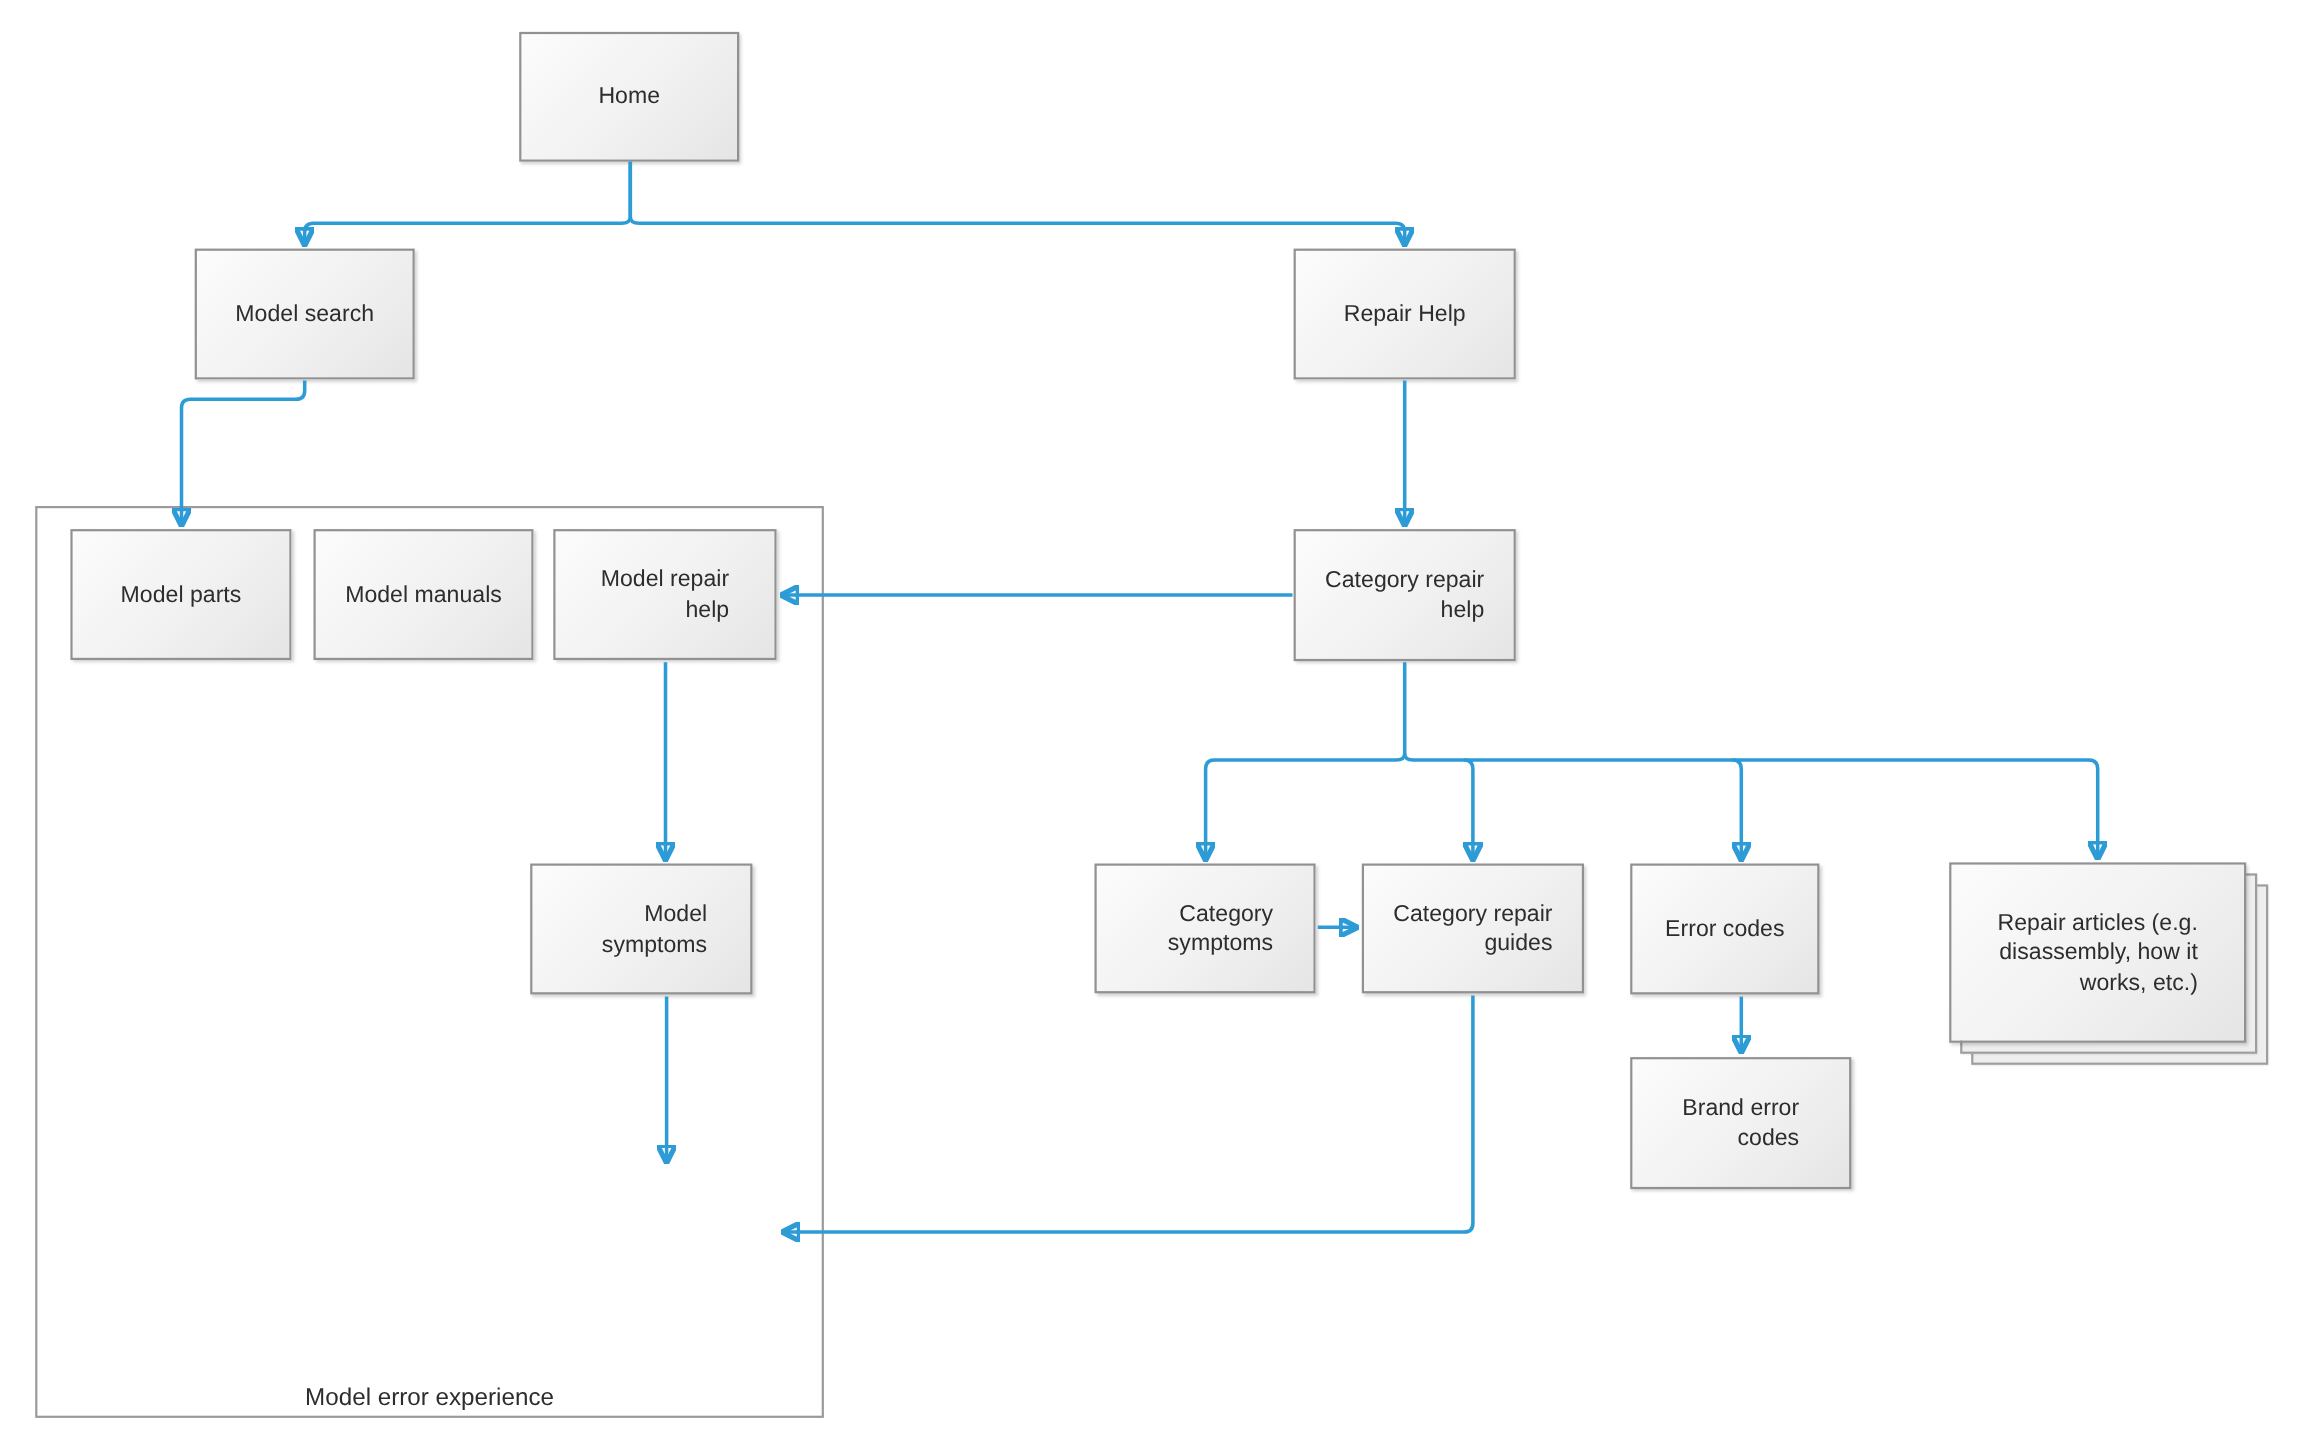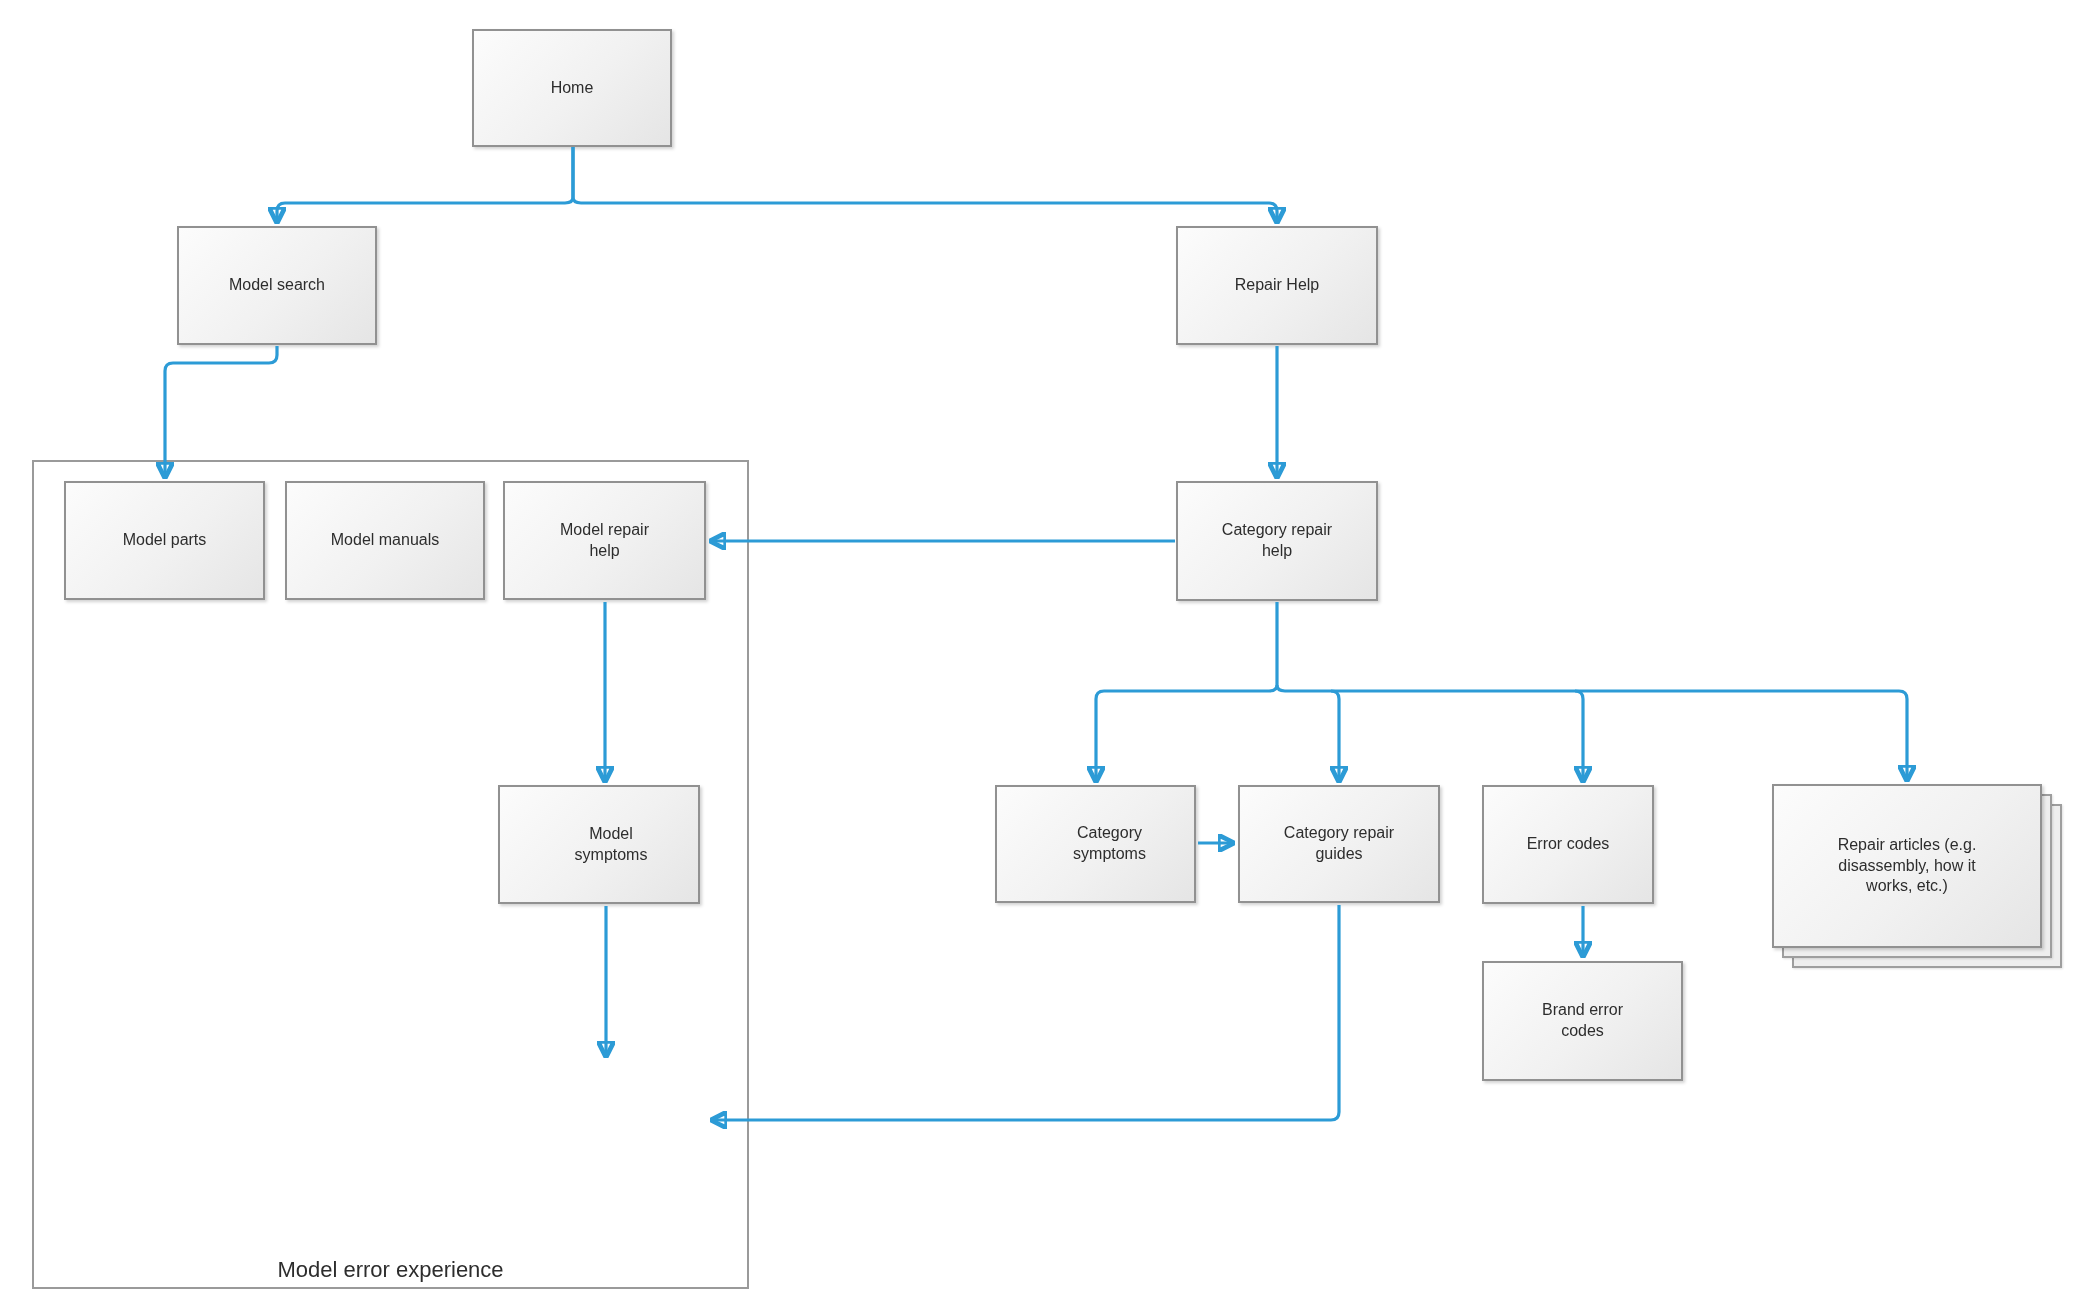--- a/index.html
+++ b/index.html
@@ -24,23 +24,23 @@
     font-size:22px;
     color:#2d2d2d;
   }
   .node{
     position:absolute;
     box-sizing:border-box;
     border:2px solid #919191;
     background:linear-gradient(135deg,#fcfcfc 0%,#f1f1f1 55%,#e5e5e5 100%);
     box-shadow:2px 2px 3px rgba(0,0,0,0.18);
     display:flex;align-items:center;justify-content:center;
-    text-align:center;
+    text-align:right;
     color:#2d2d2d;
-    font-size:16px;line-height:1.3;
+    font-size:21px;line-height:1.3;
     z-index:3;
     padding:4px 8px;
   }
   .node .label{white-space:pre-line;}
   .stack-layer{
     position:absolute;
     box-sizing:border-box;
     border:2px solid #9e9e9e;
     background:#eeeeee;
     box-shadow:1px 1px 2px rgba(0,0,0,0.12);
@@ -87,21 +87,21 @@
 
   <div class="node" style="left:285px;top:481px;width:200px;height:119px;">
     <span class="label">Model manuals</span>
   </div>
 
   <div class="node" style="left:503px;top:481px;width:203px;height:119px;">
     <span class="label">Model repair
 help</span>
   </div>
 
-  <div class="node" style="left:498px;top:785px;width:202px;height:119px;padding-left:32px;">
+  <div class="node" style="left:482px;top:785px;width:202px;height:119px;padding-left:32px;">
     <span class="label">Model
 symptoms</span>
   </div>
 
 
   <div class="node" style="left:1176px;top:481px;width:202px;height:120px;">
     <span class="label">Category repair
 help</span>
   </div>
 

